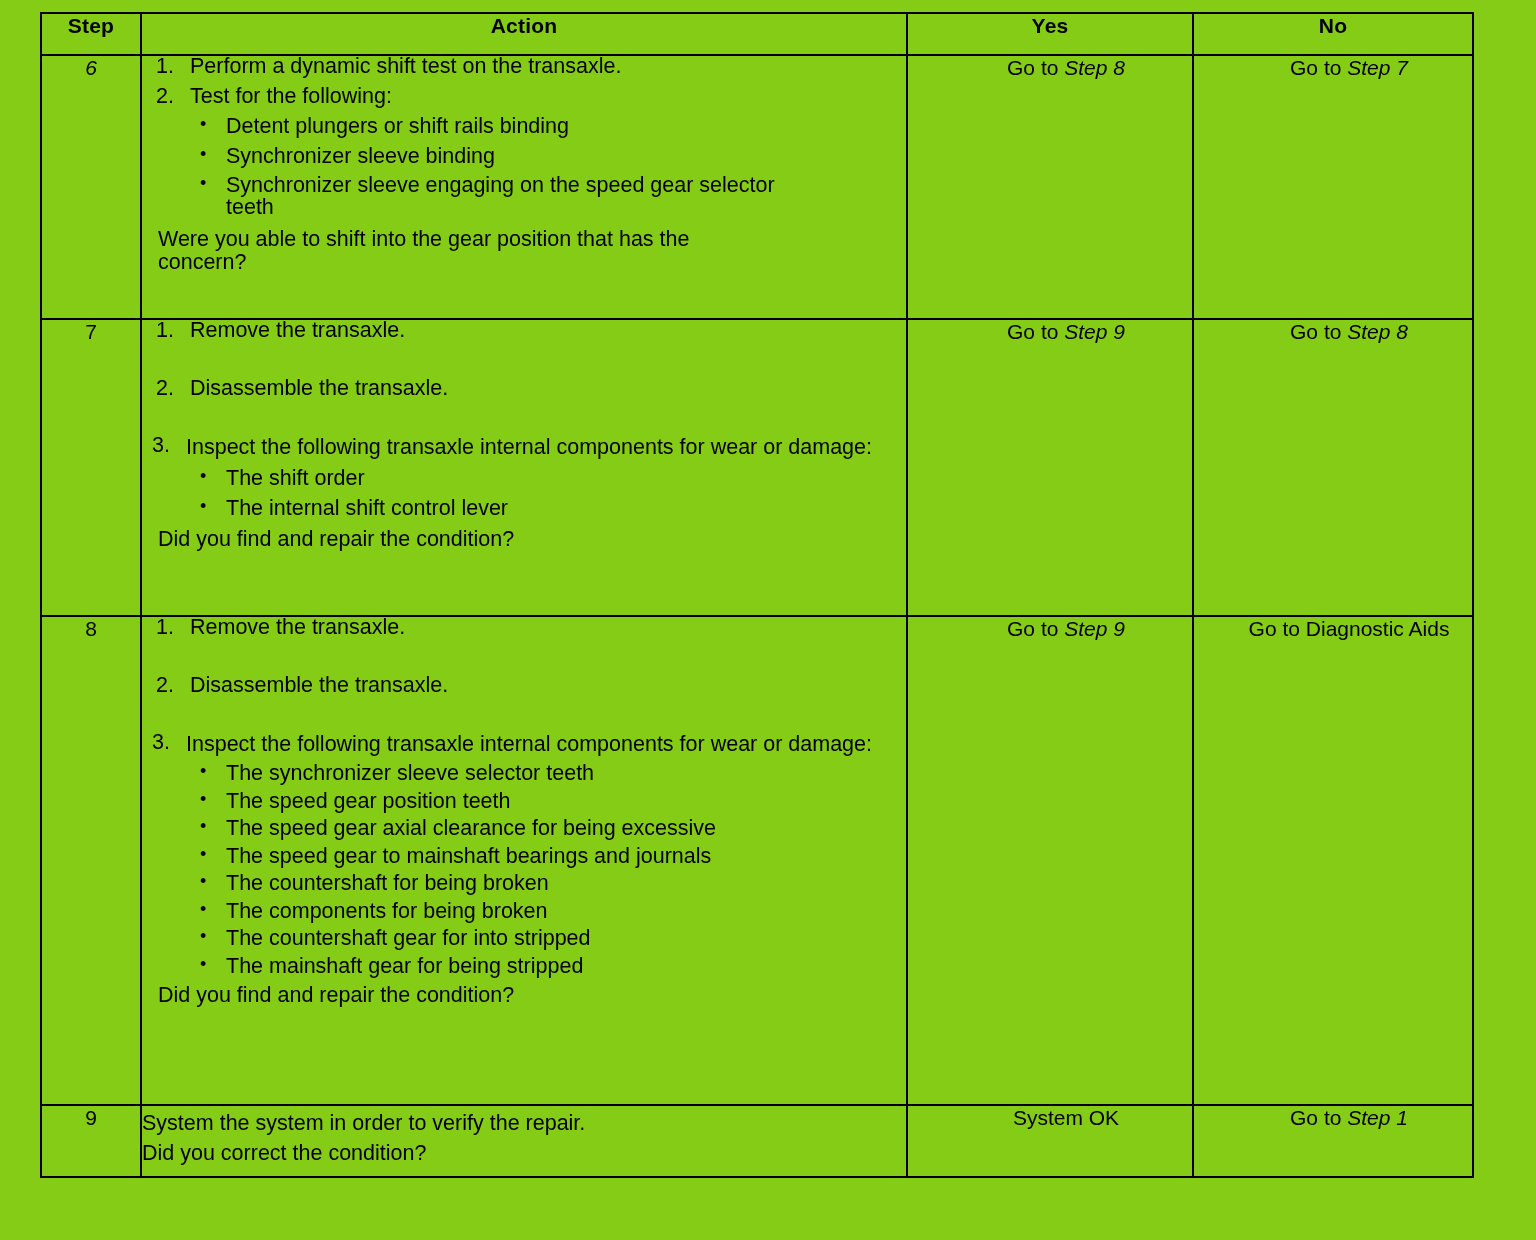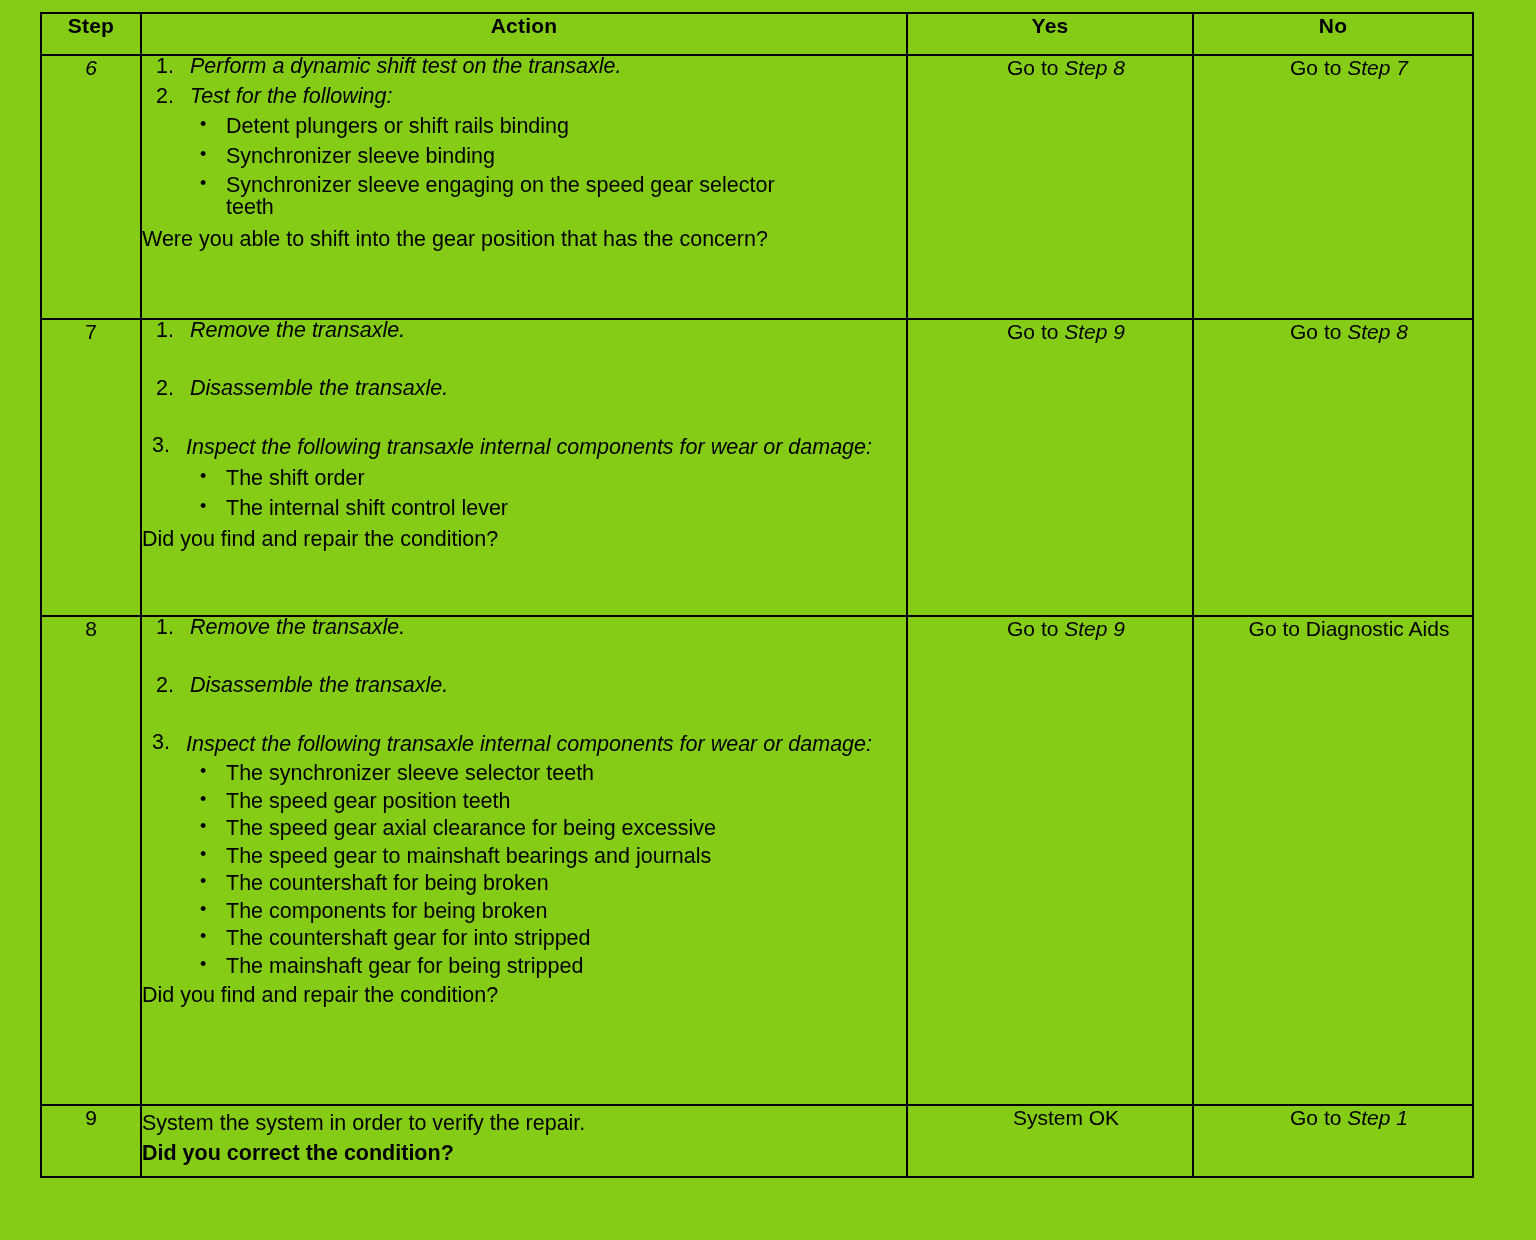--- a/index.html
+++ b/index.html
@@ -72,21 +72,21 @@
     padding-left: 48px;
     margin: 0 0 0 0;
   }
   .olist > li > .marker {
     position: absolute;
     left: 14px;
     top: 0;
     width: 30px;
     text-align: left;
   }
-  .olist > li > .otext { display: block; font-style: italic; }
+  .olist > li > .otext { display: block; }
 
   .gap-sm > li { margin-bottom: 8px; }
   .gap-lg > li { margin-bottom: 36px; }
   .gap-lg > li:last-child { margin-bottom: 0; }
 
   .blist { margin: 2px 0 0 0; padding: 0; list-style: none; }
   .blist > li {
     position: relative;
     padding-left: 36px;
     margin-bottom: 8px;
@@ -98,20 +98,21 @@
     top: -1px;
     font-size: 18px;
     line-height: 1.05;
   }
   .blist.tight > li { margin-bottom: 6px; }
 
   .question {
     margin-top: 8px;
     padding-left: 0;
     line-height: 1.05;
+    margin-left: 16px;
   }
   .question.two-line { line-height: 1.06; }
 
   
   td.yn {
     text-align: center;
     vertical-align: bottom;
     font-size: 21px;
     padding-bottom: 6px;
   }
@@ -280,21 +281,21 @@
           <span class="txt"><span>Go to Diagnostic Aids</span><em></em></span>
         </td>
       </tr>
 
       <tr style="height:72px;">
         <td class="step">
           <span class="num">9</span>
         </td>
         <td class="action" style="padding-top:7px;">
           <div style="line-height:1.0;margin-bottom:8px;">System the system in order to verify the repair.</div>
-          <div style="line-height:1.0;font-weight:bold;">Did you correct the condition?</div>
+          <div style="line-height:1.0;">Did you correct the condition?</div>
         </td>
         <td class="yn">
           <span class="txt"><span>System OK</span><em></em></span>
         </td>
         <td class="yn">
           <span class="txt"><span>Go to </span><em>Step 1</em></span>
         </td>
       </tr>
 
     </tbody>

